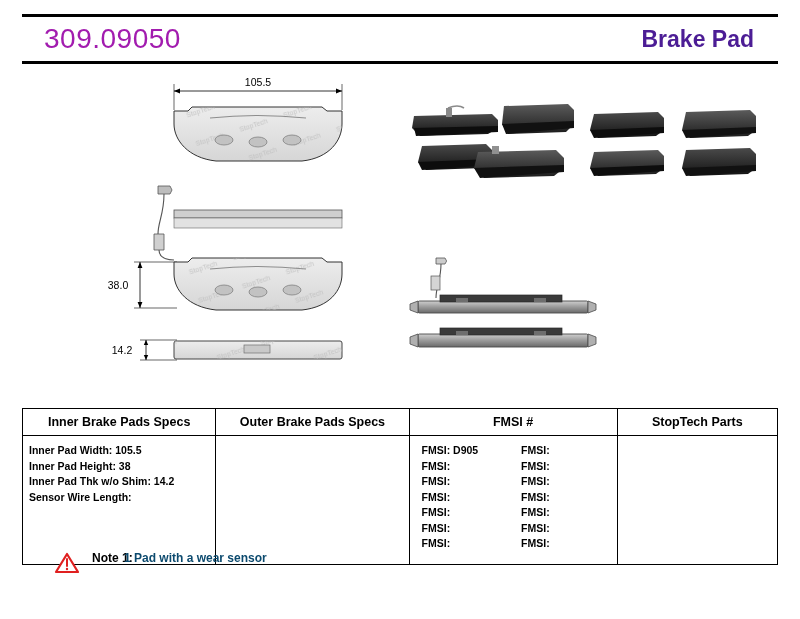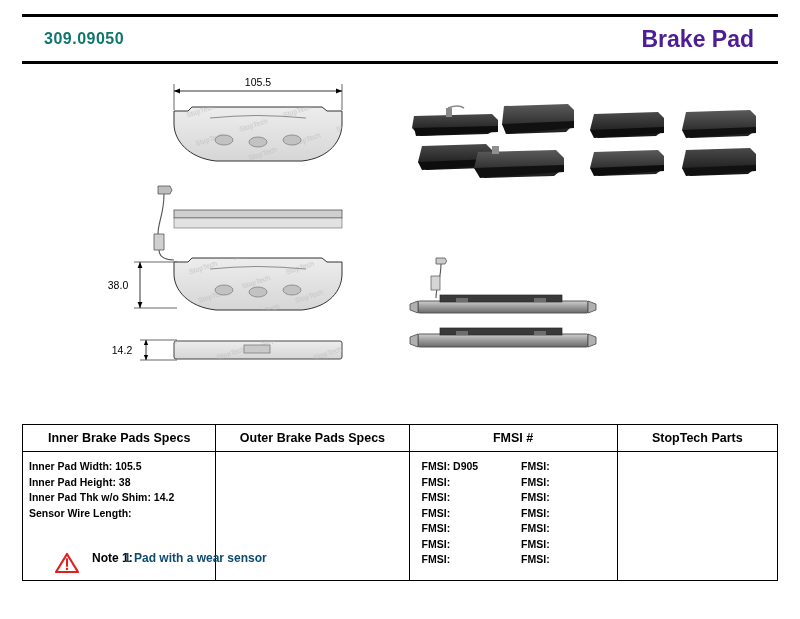--- a/index.html
+++ b/index.html
@@ -29,25 +29,25 @@
     top: 14px;
     width: 756px;
     height: 44px;
     border-top: 3px solid #000;
     border-bottom: 3px solid #000;
     display: flex;
     align-items: center;
     justify-content: space-between;
   }
   .header-part {
-    font-size: 16px;
-    font-weight: bold;
+    font-size: 28px;
+    font-weight: normal;
     letter-spacing: 0.5px;
     padding-left: 22px;
-    color: #0f766e;
+    color: #a21caf;
   }
   .header-title {
     font-size: 23px;
     font-weight: bold;
     padding-right: 24px;
     color: #4c1d95;
   }
 
   
   .drawings {
@@ -57,21 +57,21 @@
     width: 756px;
     height: 330px;
   }
 
   svg.dwg { position: absolute; left: 0; top: 0; }
 
   
   .spec-table {
     position: absolute;
     left: 22px;
-    top: 424px;
+    top: 408px;
     width: 756px;
     border: 1.5px solid #000;
     box-sizing: border-box;
     display: flex;
   }
   .col {
     border-right: 1.5px solid #000;
     box-sizing: border-box;
   }
   .col:last-child { border-right: none; }

